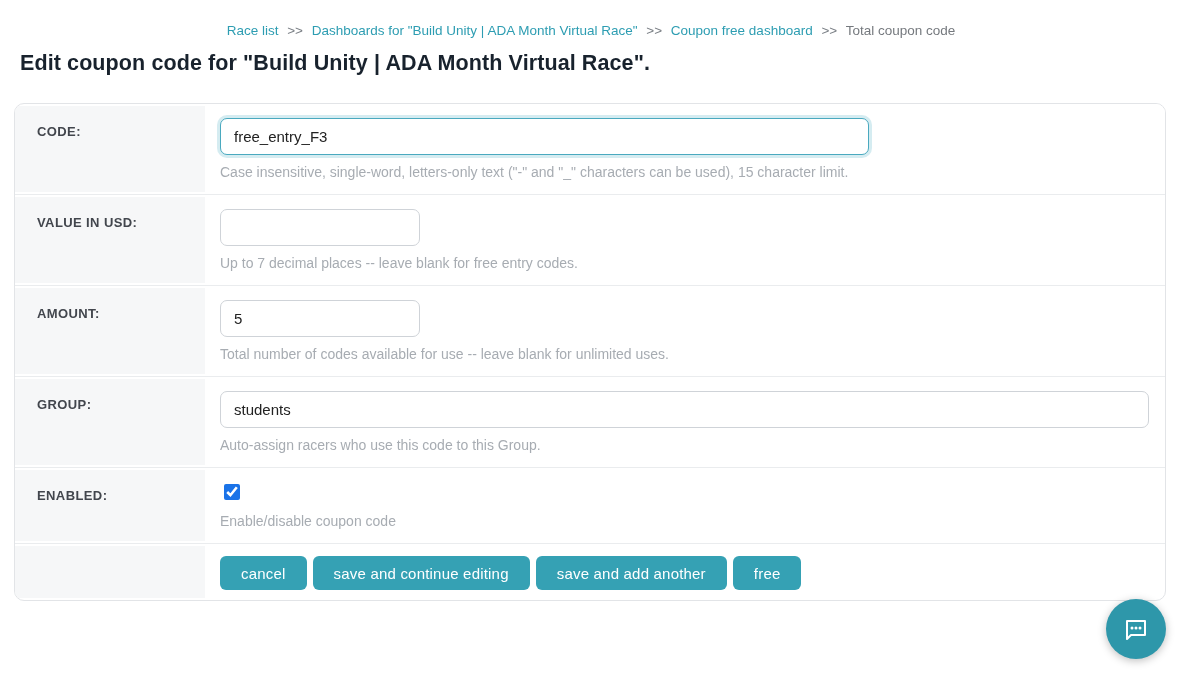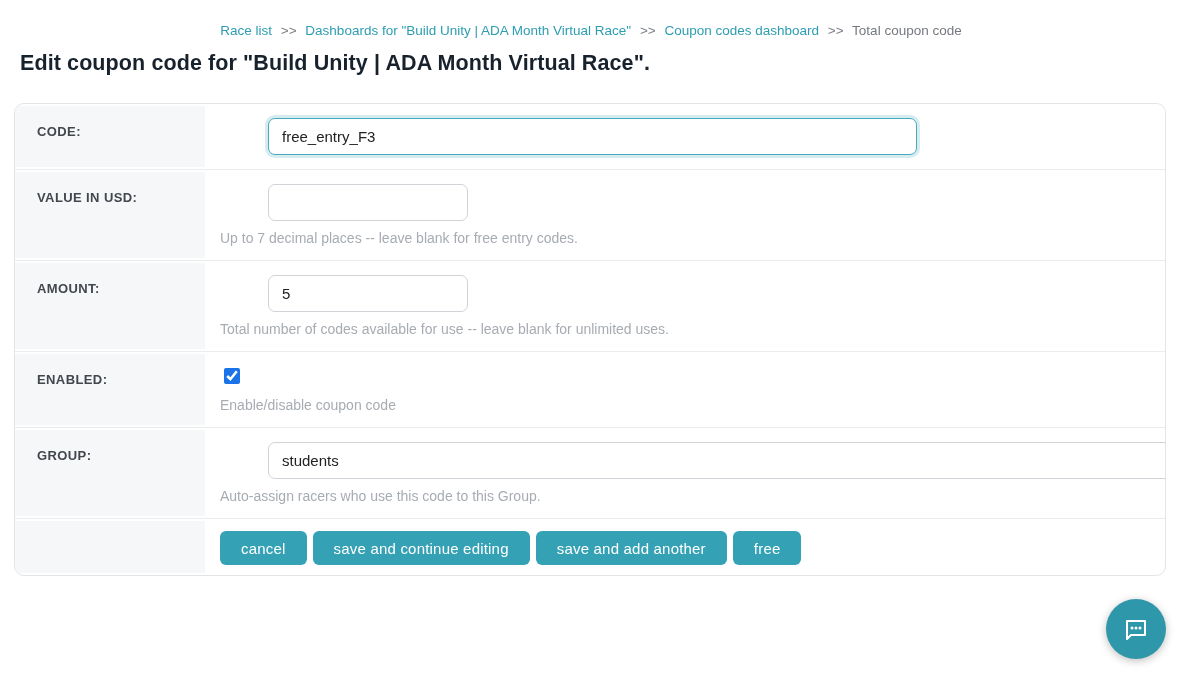--- a/index.html
+++ b/index.html
@@ -72,21 +72,20 @@
     display: block;
     height: 37px;
     border: 1px solid #cfd3d8;
     border-radius: 7px;
     padding: 0 13px;
     font-size: 15px;
     color: #222;
     font-family: "Liberation Sans", sans-serif;
     background: #fff;
     outline: none;
-    margin-left: 48px;
   }
   .text-input.focused, .text-input:focus {
     border: 1.5px solid #4aa9bf;
     box-shadow: 0 0 0 3px rgba(86, 178, 200, 0.25);
   }
   .w-code  { width: 649px; }
   .w-small { width: 200px; }
   .w-full  { width: 929px; }
   .help {
     margin-top: 9px;
@@ -138,35 +137,36 @@
   }
 </style>
 </head>
 <body>
 
 <nav class="breadcrumb">
   <a>Race list</a>
   <span class="sep">&gt;&gt;</span>
   <a>Dashboards for "Build Unity | ADA Month Virtual Race"</a>
   <span class="sep">&gt;&gt;</span>
-  <a>Coupon codes dashboard</a>
+  <a>Coupon free dashboard</a>
   <span class="sep">&gt;&gt;</span>
   <span class="current">Total coupon code</span>
 </nav>
 
 <h1 class="page-title">Edit coupon code for "Build Unity | ADA Month Virtual Race".</h1>
 
 <div class="panel">
 
   <div class="row">
     <div class="label-cell">
       <div class="label-inner">CODE:</div>
     </div>
     <div class="content-cell">
       <input type="text" class="text-input w-code focused" autofocus="" value="free_entry_F3" style="">
+      <div class="help">Case insensitive, single-word, letters-only text ("-" and "_" characters can be used), 15 character limit.</div>
     </div>
   </div>
 
   <div class="row">
     <div class="label-cell">
       <div class="label-inner">VALUE IN USD:</div>
     </div>
     <div class="content-cell">
       <input type="text" class="text-input w-small" style="">
       <div class="help">Up to 7 decimal places -- leave blank for free entry codes.</div>
@@ -178,35 +178,35 @@
       <div class="label-inner">AMOUNT:</div>
     </div>
     <div class="content-cell">
       <input type="text" class="text-input w-small" value="5" style="">
       <div class="help">Total number of codes available for use -- leave blank for unlimited uses.</div>
     </div>
   </div>
 
   <div class="row">
     <div class="label-cell">
+      <div class="label-inner">GROUP:</div>
+    </div>
+    <div class="content-cell">
+      <input type="text" class="text-input w-full" value="students" style="">
+      <div class="help">Auto-assign racers who use this code to this Group.</div>
+    </div>
+  </div>
+
+  <div class="row">
+    <div class="label-cell">
       <div class="label-inner">ENABLED:</div>
     </div>
     <div class="content-cell">
       <input type="checkbox" class="checkbox" checked="checked" style="">
       <div class="help">Enable/disable coupon code</div>
-    </div>
-  </div>
-
-  <div class="row">
-    <div class="label-cell">
-      <div class="label-inner">GROUP:</div>
-    </div>
-    <div class="content-cell">
-      <input type="text" class="text-input w-full" value="students" style="">
-      <div class="help">Auto-assign racers who use this code to this Group.</div>
     </div>
   </div>
 
   <div class="row">
     <div class="label-cell spacer-cell"></div>
     <div class="buttons-cell">
       <button class="btn">cancel</button>
       <button class="btn">save and continue editing</button>
       <button class="btn">save and add another</button>
       <button class="btn">free</button>

